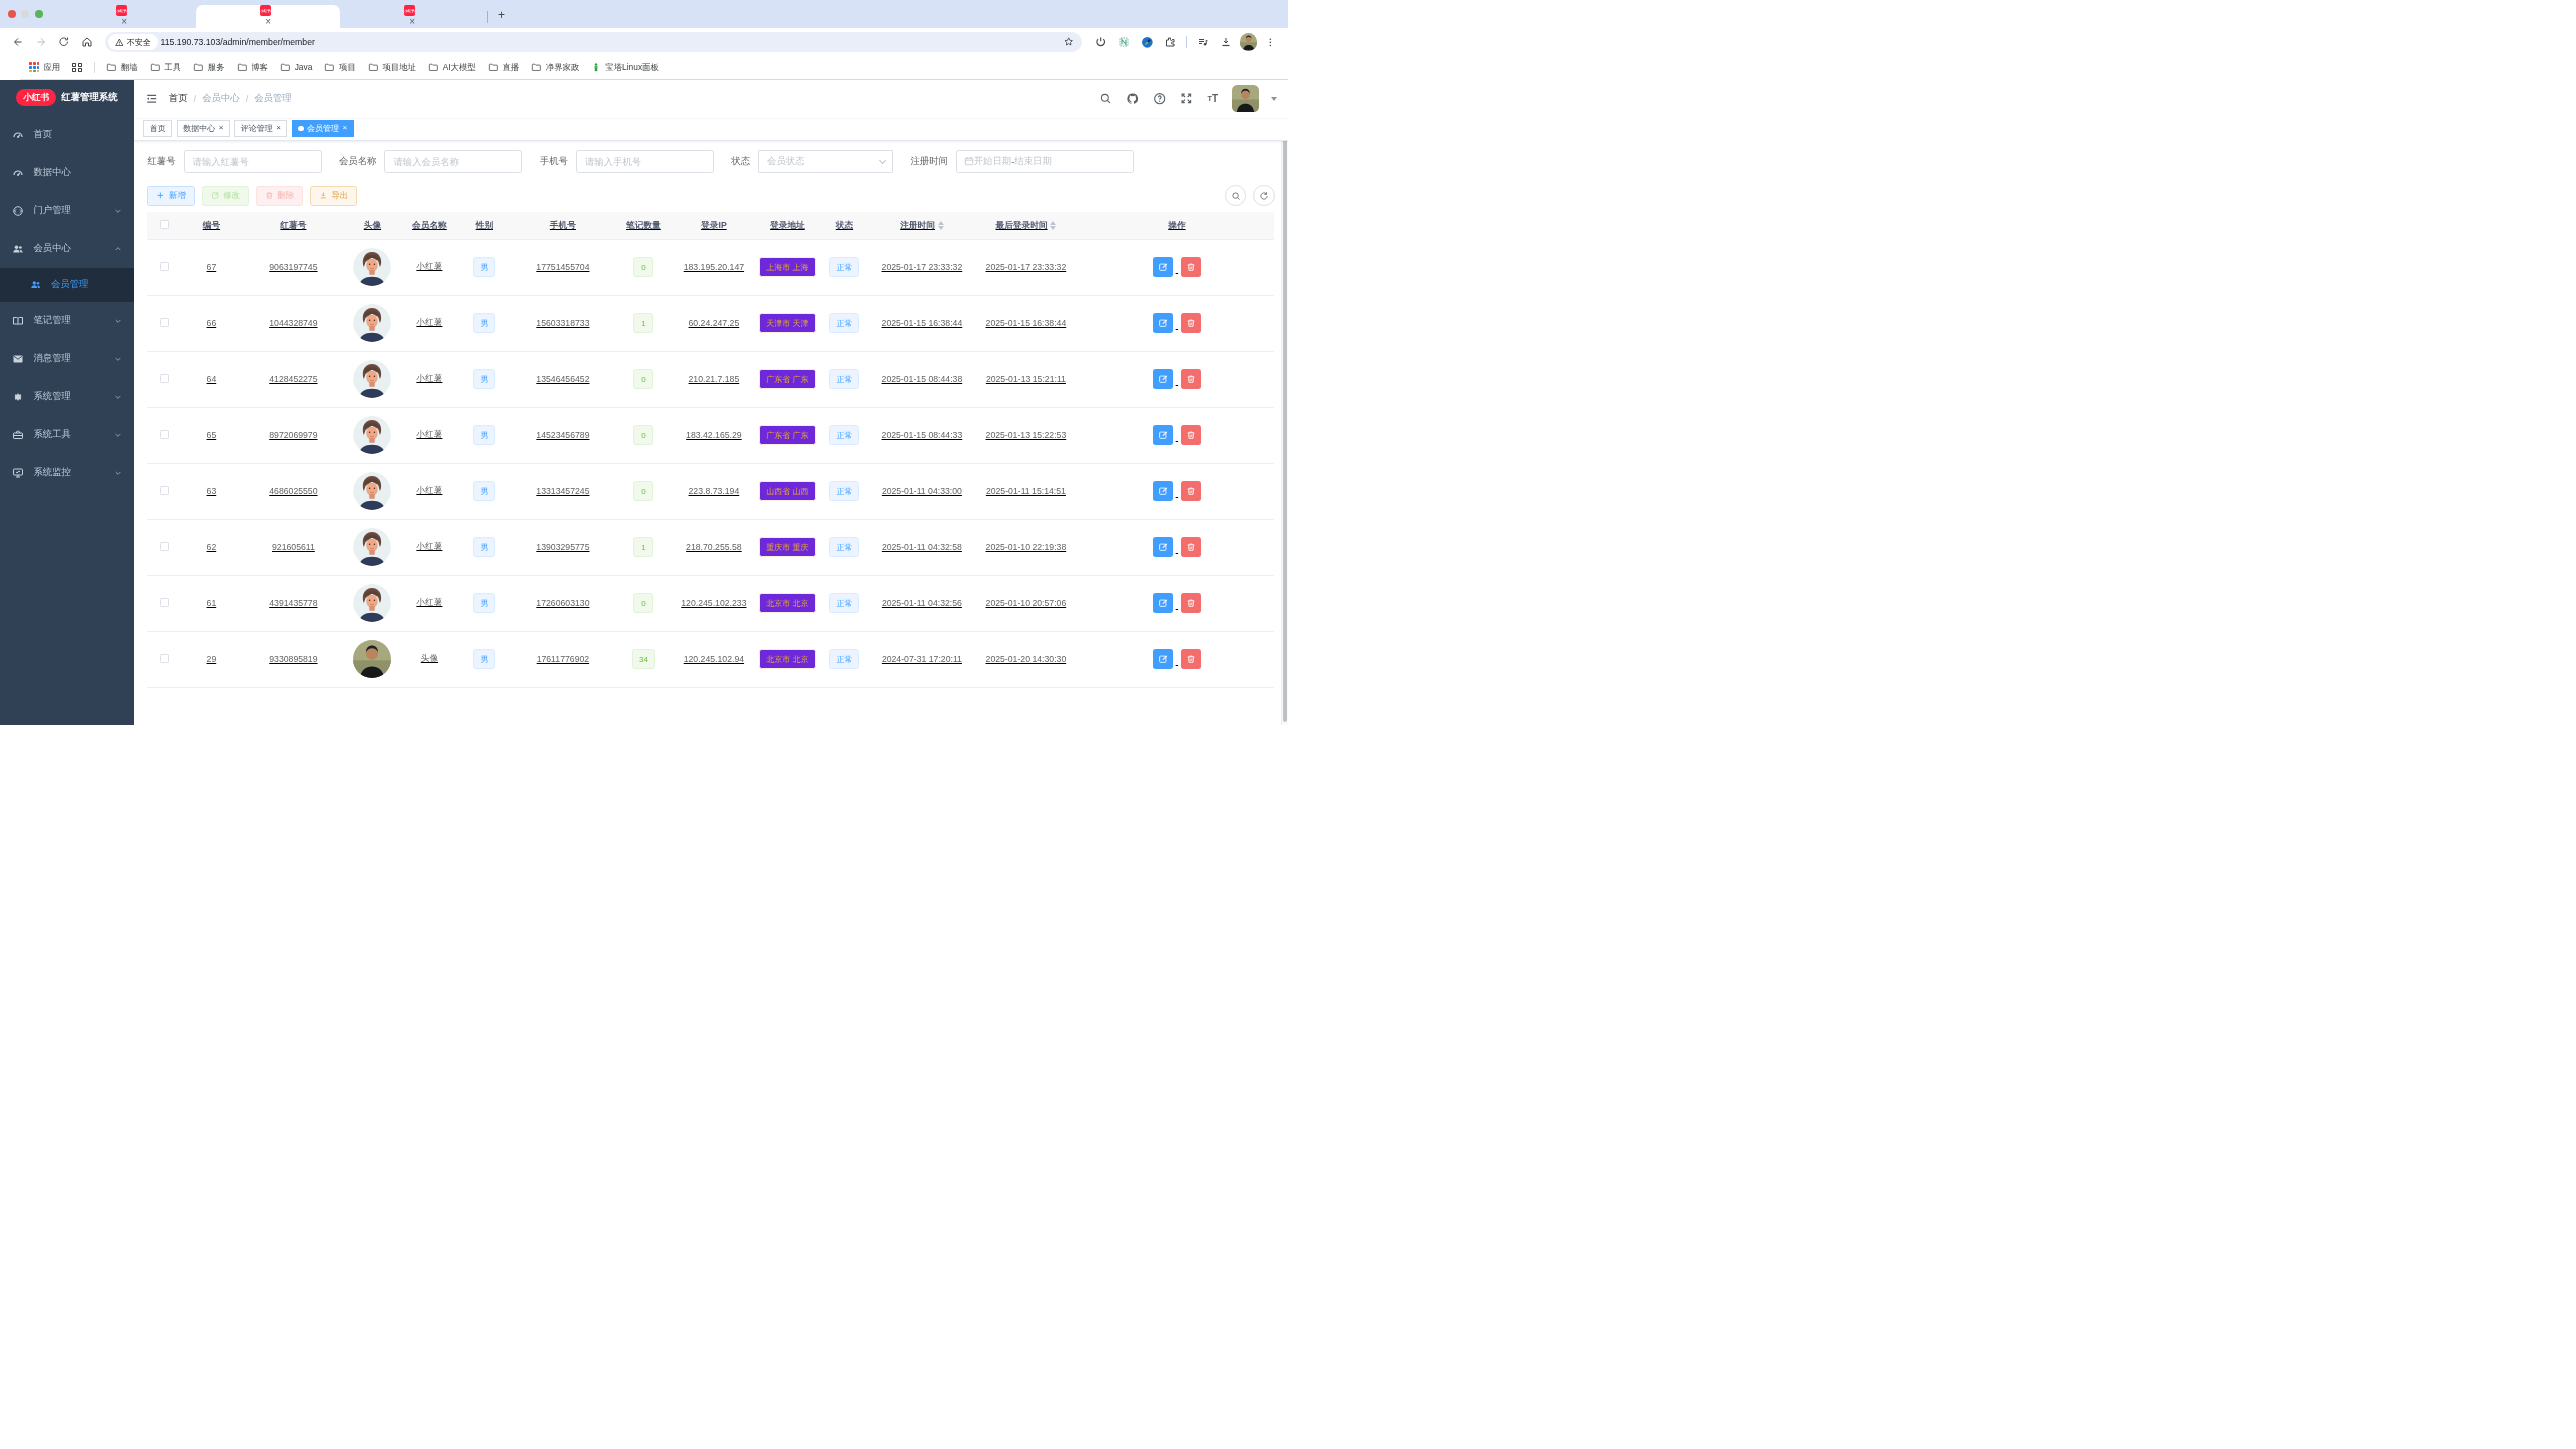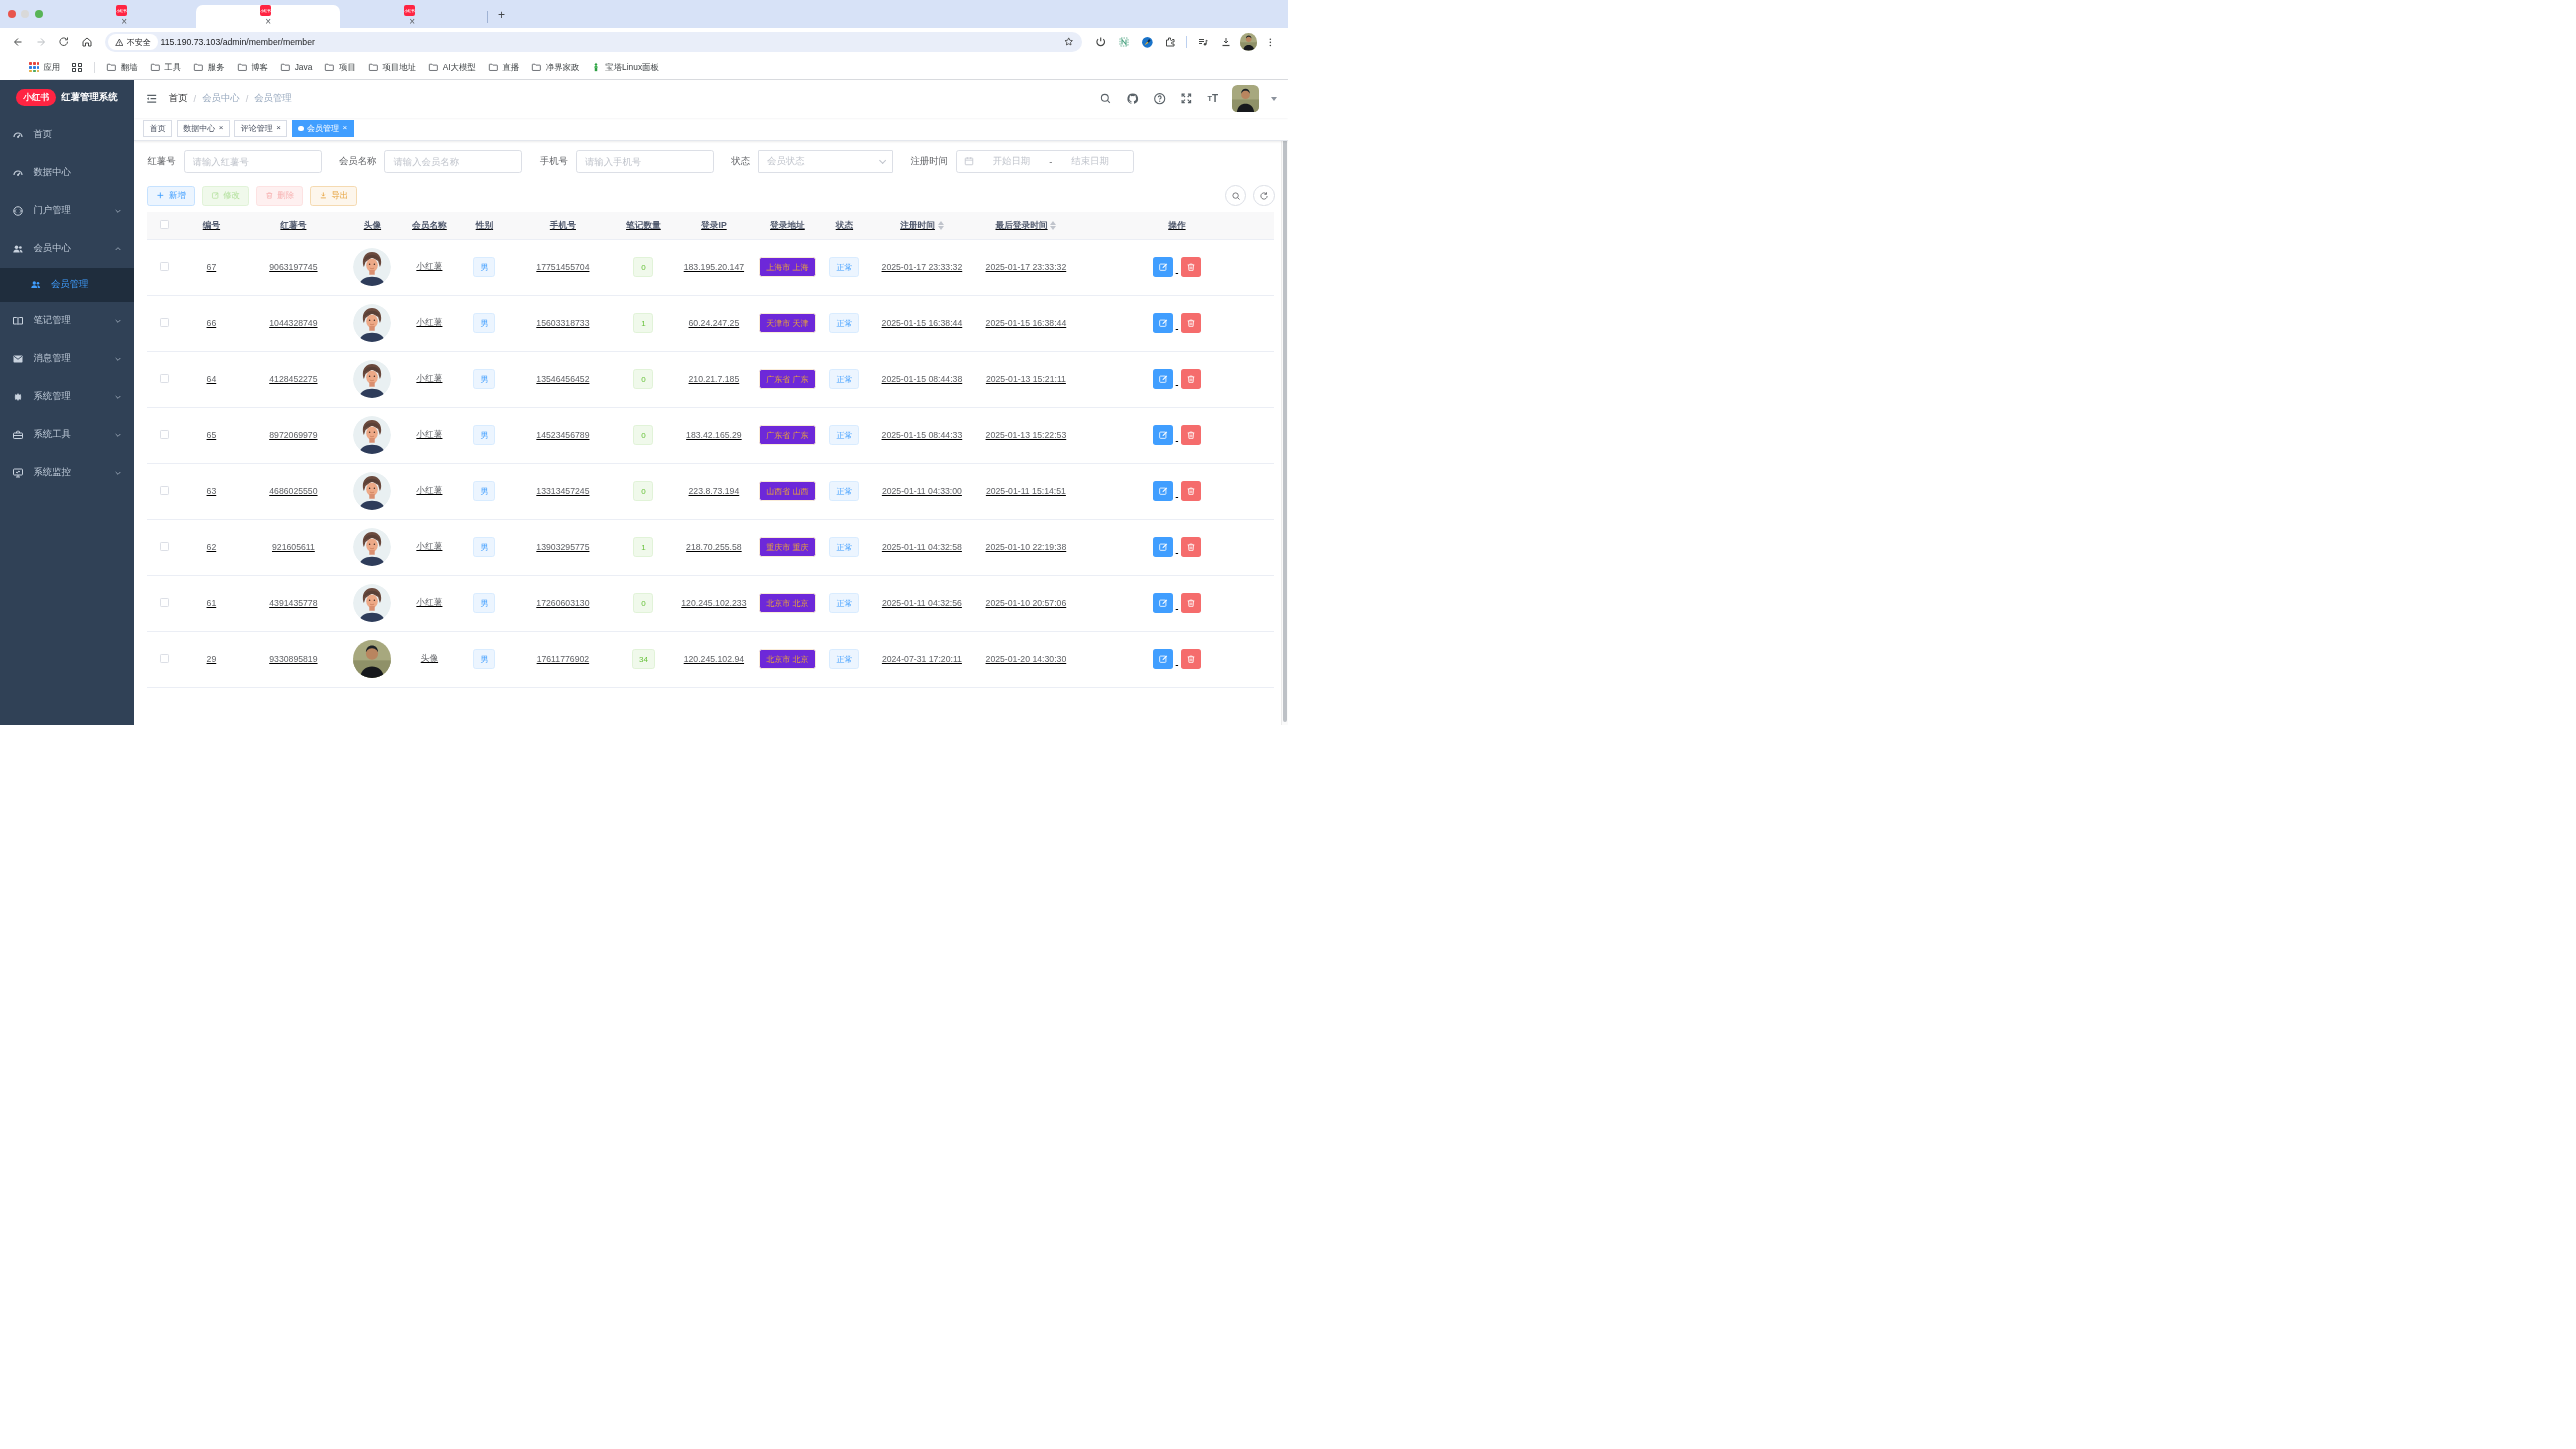--- a/index.html
+++ b/index.html
@@ -83,21 +83,21 @@
   .fgroup { display:flex; align-items:center; margin-right:17.4px; }
   .flabel { font-size:9.4px; color:#606266; margin-right:8px; white-space:nowrap; }
   .finput { width:138px; height:23px; border:0.7px solid #dcdfe6; border-radius:2.7px; padding:0 8px;
         font-size:9.4px; color:#606266; font-family:inherit; }
   .finput::placeholder { color:#c0c4cc; }
   .fselect { width:135px; height:23px; border:0.7px solid #dcdfe6; border-radius:1px; padding:0 8px;
         font-size:9.4px; color:#c0c4cc; display:flex; align-items:center; }
   .fselect .sel-arrow { margin-left:auto; width:5.4px; height:5.4px; border-right:1px solid #c0c4cc;
         border-bottom:1px solid #c0c4cc; transform:rotate(45deg) translateY(-1.3px); }
   .fdate { width:178px; height:23px; border:0.7px solid #dcdfe6; border-radius:2.7px; padding:0 6.7px;
-        font-size:9.4px; color:#c0c4cc; display:flex; align-items:center; gap:19px; }
+        font-size:9.4px; color:#c0c4cc; display:flex; align-items:center; gap:0; }
   .fdate .sep { color:#606266; }
 
   .btnrow { margin-top:9.4px; display:flex; gap:6.7px; }
   .btn { height:21.5px; border-radius:2.7px; font-size:8.7px; display:inline-flex; align-items:center;
         gap:4px; padding:0 10px; border:0.7px solid transparent; cursor:pointer; font-family:inherit;}
   .btn-primary { background:#409eff; color:#fff; }
   .btn-plain { background:#fff; border-color:#dcdfe6; color:#606266; }
 
   .toolrow { margin-top:12px; display:flex; gap:6.7px; align-items:center; }
   .btn-sm { height:20px; font-size:8.4px; padding:0 8px; }

